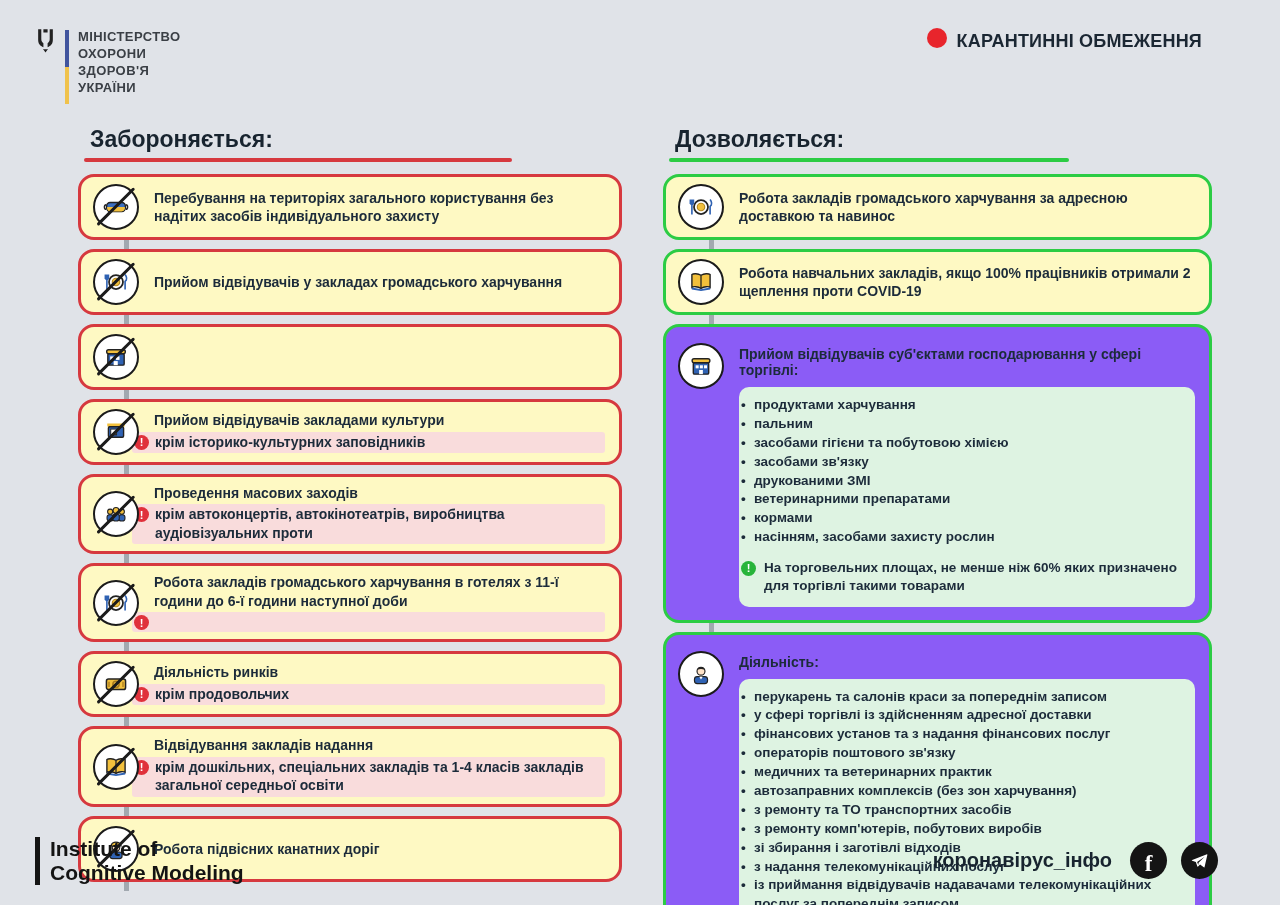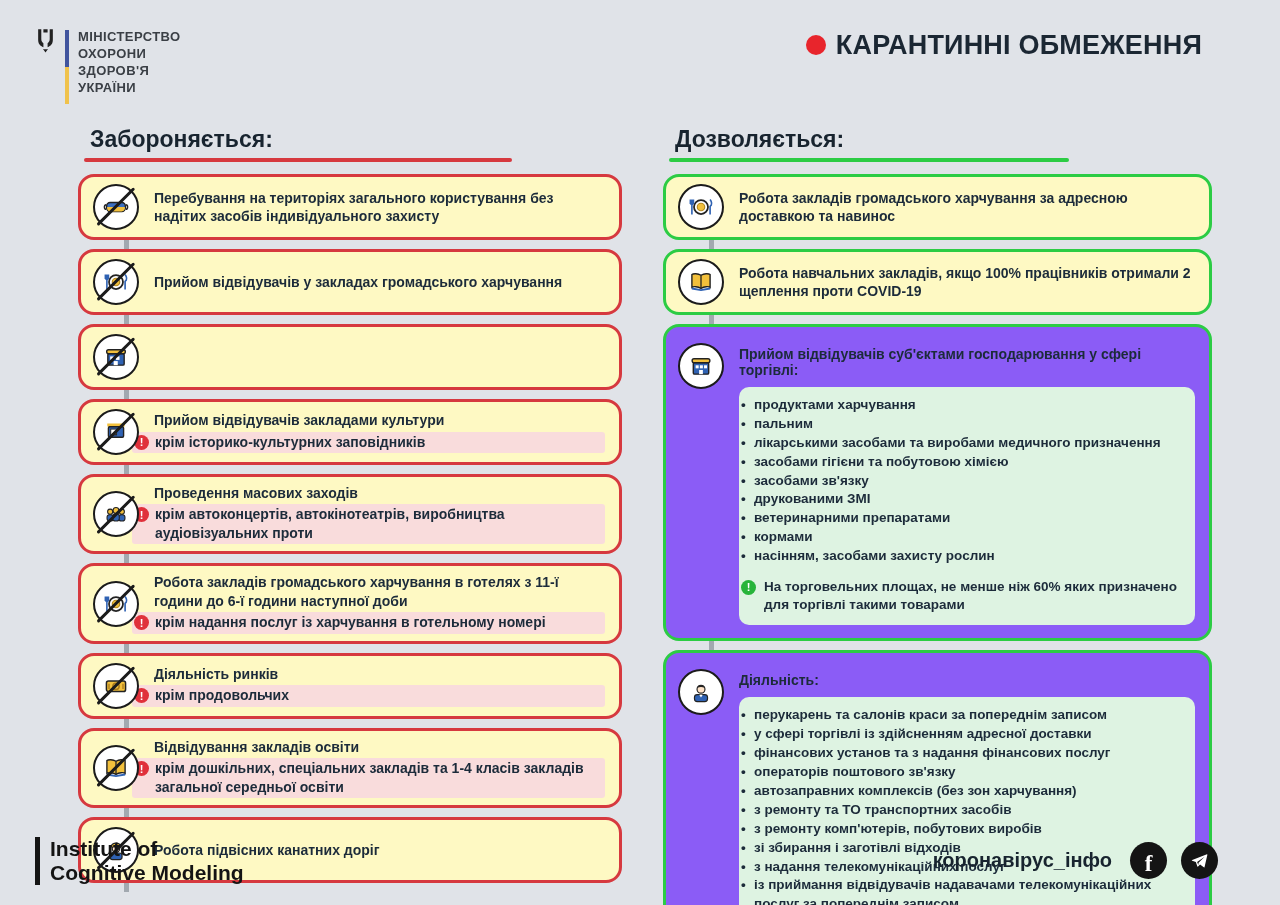--- a/index.html
+++ b/index.html
@@ -14,21 +14,21 @@
     font-family:"Liberation Sans", sans-serif;
     color:var(--text);
     position:relative;
     overflow:hidden;
   }
   
   .header{display:flex; justify-content:space-between; align-items:flex-start; padding:28px 78px 0 35px;}
   .logo{display:flex; gap:9px; align-items:flex-start;}
   .logo-bar{width:4px; height:74px; background:linear-gradient(#40549e 0 50%, #f0c24b 50% 100%); margin-top:2px;}
   .logo-text{font-size:13px; font-weight:700; letter-spacing:.4px; line-height:1.32; color:#3a3f45; text-transform:uppercase;}
-  .title{ text-align:right; font-size:27px; font-weight:800; line-height:1.28; color:#1b2733; letter-spacing:.2px;}
+  .title{ text-align:right; font-size:18px; font-weight:800; line-height:1.28; color:#1b2733; letter-spacing:.2px;}
   .title .dot{display:inline-block; width:20px; height:20px; border-radius:50%; background:var(--red-bright); margin-right:10px; vertical-align:-1px;}
   
   .columns{display:flex; gap:41px; padding:22px 0 0 78px;}
   .col-left{width:544px;}
   .col-right{width:549px;}
   .col-head{font-size:23px; font-weight:800; padding-left:12px; color:#18242f;}
   .underline{height:4px; border-radius:2px; margin:5px 0 12px 6px;}
   .underline.red{background:var(--red); width:428px;}
   .underline.green{background:var(--green); width:400px;}
   
@@ -175,21 +175,20 @@
               <circle cx="12" cy="12" r="6" fill="none" stroke="#222" stroke-width="1.5"></circle>
               <circle cx="12" cy="12" r="3.2" fill="#f2c03c" stroke="#b58a20" stroke-width="1"></circle>
               <path d="M4.2 5.5 v13 M2.9 5.5 v4 M5.5 5.5 v4 M2.9 9.5 h2.6" stroke="#2f62b3" stroke-width="1.4" fill="none"></path>
               <path d="M19.8 5.5 c1.6 2.2 1.6 4.6 0 6 v7" stroke="#2f62b3" stroke-width="1.4" fill="none"></path>
             </svg>
           </div>
           <div class="btext">
             <div>Робота закладів громадського харчування в готелях з 11-ї години до 6-ї години наступної доби</div>
             <div class="exception">
               <span class="exc-ic">!</span>
-              <span>крім надання послуг із харчування в готельному номері</span>
             </div>
           </div>
         </div>
         <div class="connector"></div>
         <div class="box">
           <div class="icon-circle banned">
             <svg viewBox="0 0 24 24" width="28">
               <rect x="3.8" y="7.8" width="16.4" height="9" rx="1.8" fill="#f2c03c" stroke="#222" stroke-width="1.3"></rect>
               <circle cx="12" cy="12.3" r="2.7" fill="none" stroke="#a8791c" stroke-width="1.3"></circle>
               <path d="M6 10 v4.6 M18 10 v4.6" stroke="#a8791c" stroke-width="1.1"></path>
@@ -206,21 +205,21 @@
         <div class="connector"></div>
         <div class="box">
           <div class="icon-circle banned">
             <svg viewBox="0 0 24 24" width="28">
               <path d="M12 6.2 C9.4 4.6 5.4 4.6 4.2 5.6 V16.6 C5.4 15.6 9.4 15.8 12 17.4 C14.6 15.8 18.6 15.6 19.8 16.6 V5.6 C18.6 4.6 14.6 4.6 12 6.2 Z" fill="#f2c03c" stroke="#222" stroke-width="1.2"></path>
               <path d="M12 6.2 V17.4" stroke="#222" stroke-width="1.1"></path>
               <path d="M4.2 17.6 L12 19 L19.8 17.6" stroke="#2f62b3" stroke-width="1.6" fill="none"></path>
             </svg>
           </div>
           <div class="btext">
-            <div>Відвідування закладів освіти</div>
+            <div>Відвідування закладів надання</div>
             <div class="exception">
               <span class="exc-ic">!</span>
               <span>крім дошкільних, спеціальних закладів та 1-4 класів закладів загальної середньої освіти</span>
             </div>
           </div>
         </div>
         <div class="connector"></div>
         <div class="box">
           <div class="icon-circle banned">
             <svg viewBox="0 0 24 24" width="28">
@@ -281,21 +280,20 @@
             <rect x="14.6" y="11.4" width="2.6" height="2.6" fill="#fff"></rect>
             <rect x="10.4" y="15.4" width="3.2" height="3.6" fill="#fff"></rect>
           </svg>
         </div>
       <div class="gb-body">
         <div class="gb-head">Прийом відвідувачів суб'єктами господарювання у сфері торгівлі:</div>
         <div class="gpanel">
           <ul id="trade-bullets">
               <li>продуктами харчування</li>
               <li>пальним</li>
-              <li>лікарськими засобами та виробами медичного призначення</li>
               <li>засобами гігієни та побутовою хімією</li>
               <li>засобами зв'язку</li>
               <li>друкованими ЗМІ</li>
               <li>ветеринарними препаратами</li>
               <li>кормами</li>
               <li>насінням, засобами захисту рослин</li>
             </ul>
           <div class="gnote">
             <span class="gnote-ic">!</span>
             <span>На торговельних площах, не менше ніж 60% яких призначено для торгівлі такими товарами</span>
@@ -316,20 +314,21 @@
           </svg>
         </div>
       <div class="gb-body">
         <div class="gb-head">Діяльність:</div>
         <div class="gpanel">
           <ul id="activity-bullets">
               <li>перукарень та салонів краси за попереднім записом</li>
               <li>у сфері торгівлі із здійсненням адресної доставки</li>
               <li>фінансових установ та з надання фінансових послуг</li>
               <li>операторів поштового зв'язку</li>
+              <li>медичних та ветеринарних практик</li>
               <li>автозаправних комплексів (без зон харчування)</li>
               <li>з ремонту та ТО транспортних засобів</li>
               <li>з ремонту комп'ютерів, побутових виробів</li>
               <li>зі збирання і заготівлі відходів</li>
               <li>з надання телекомунікаційних послуг</li>
               <li>із приймання відвідувачів надавачами телекомунікаційних послуг за попереднім записом</li>
             </ul>
         </div>
       </div>
     </div>

